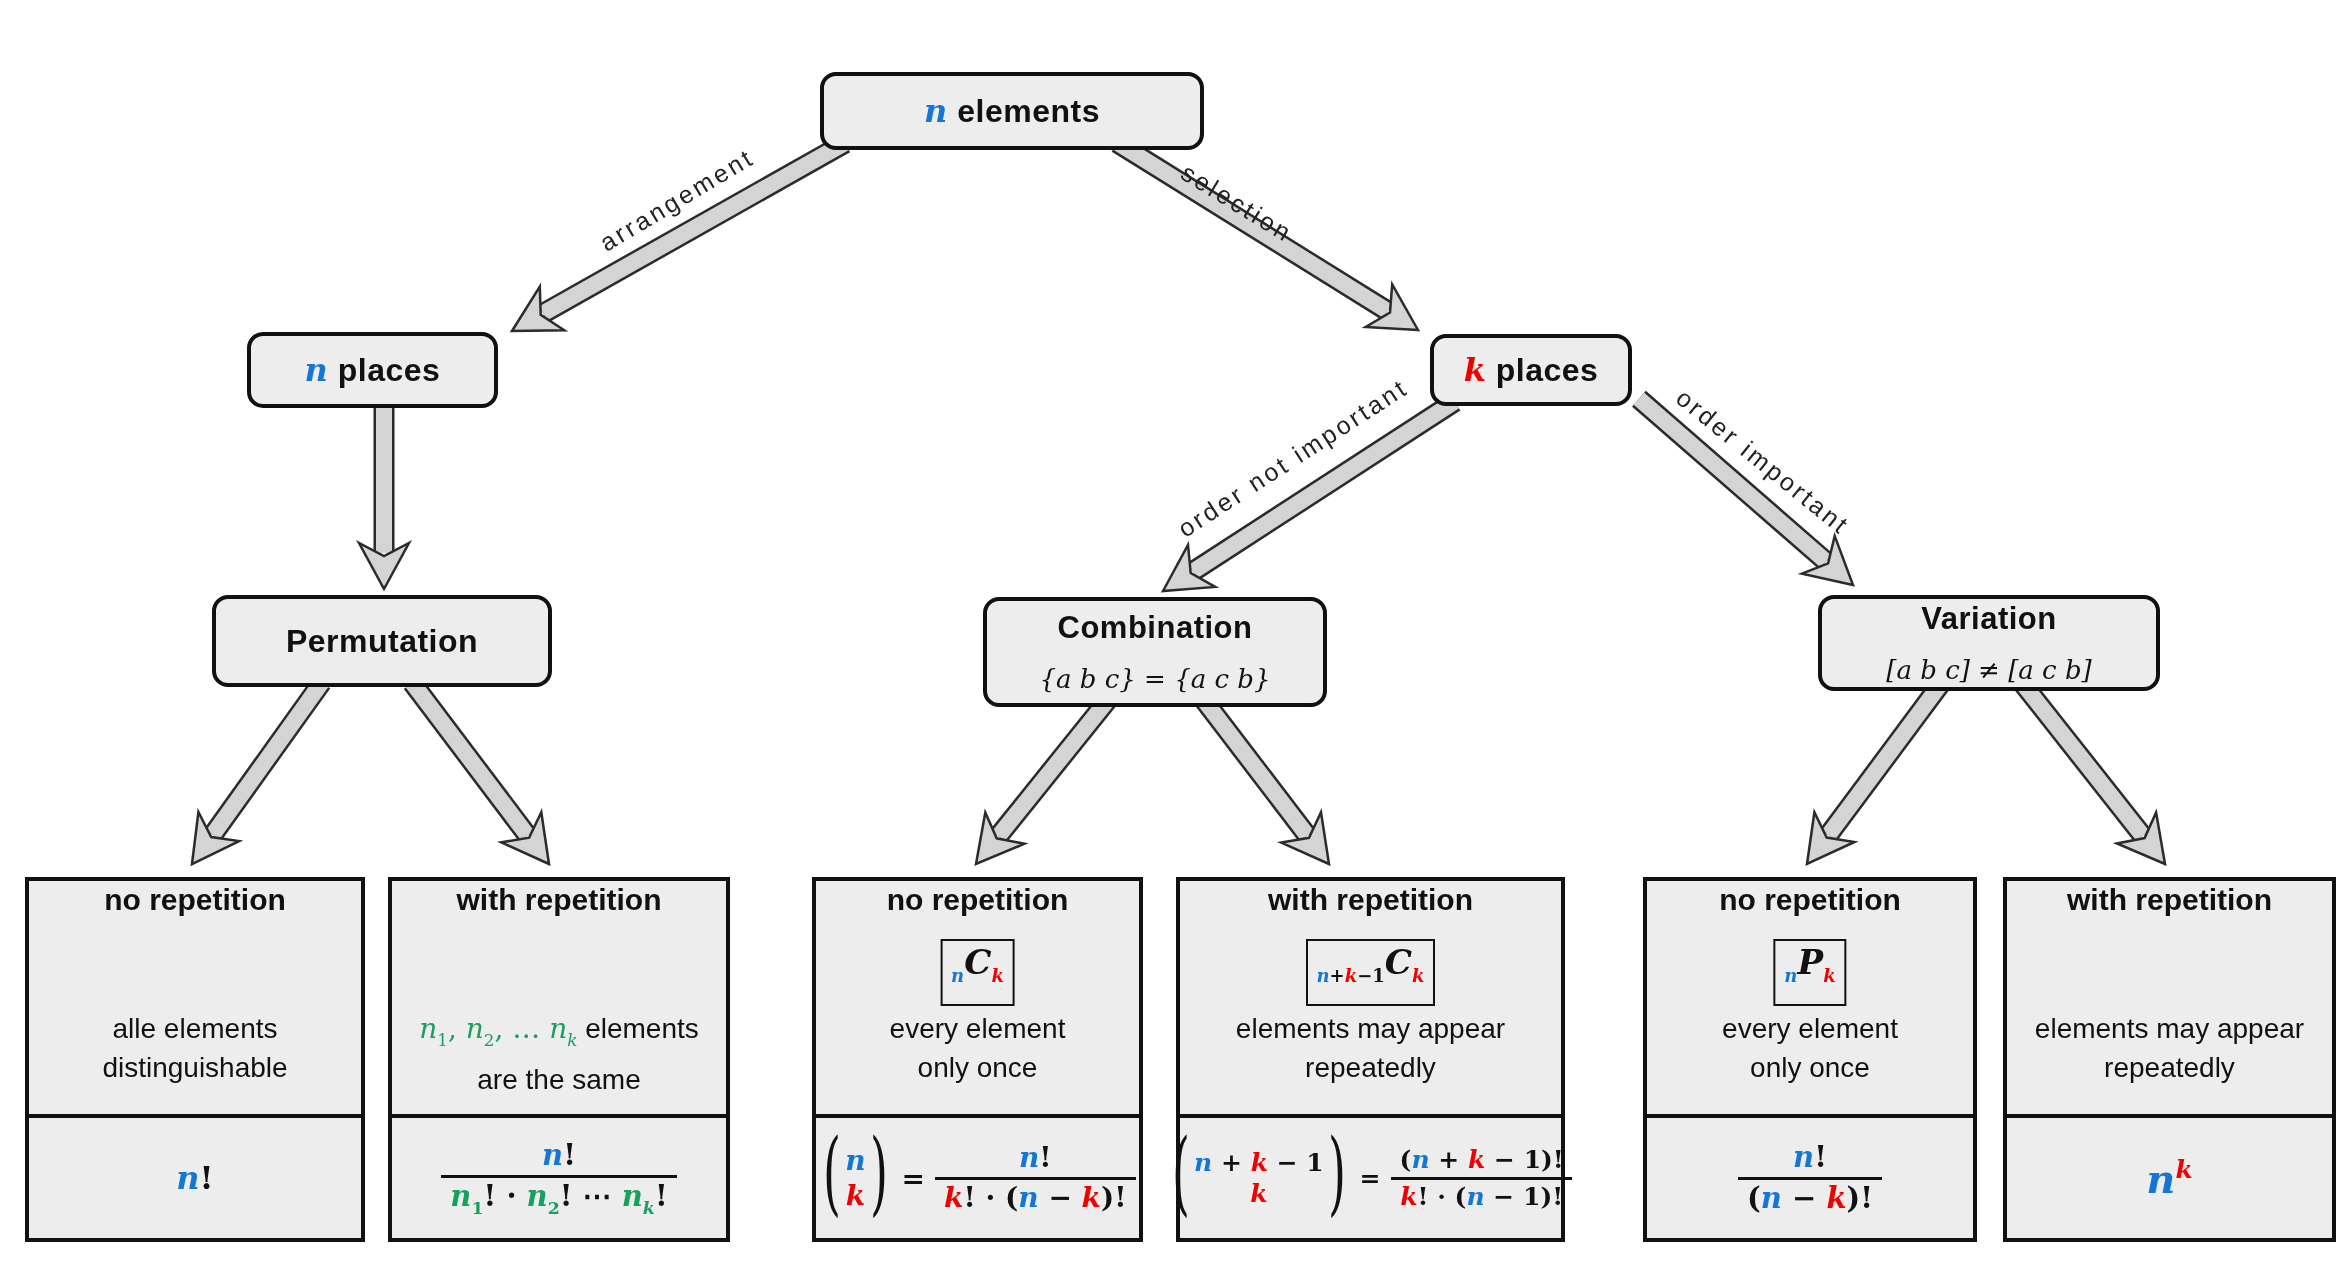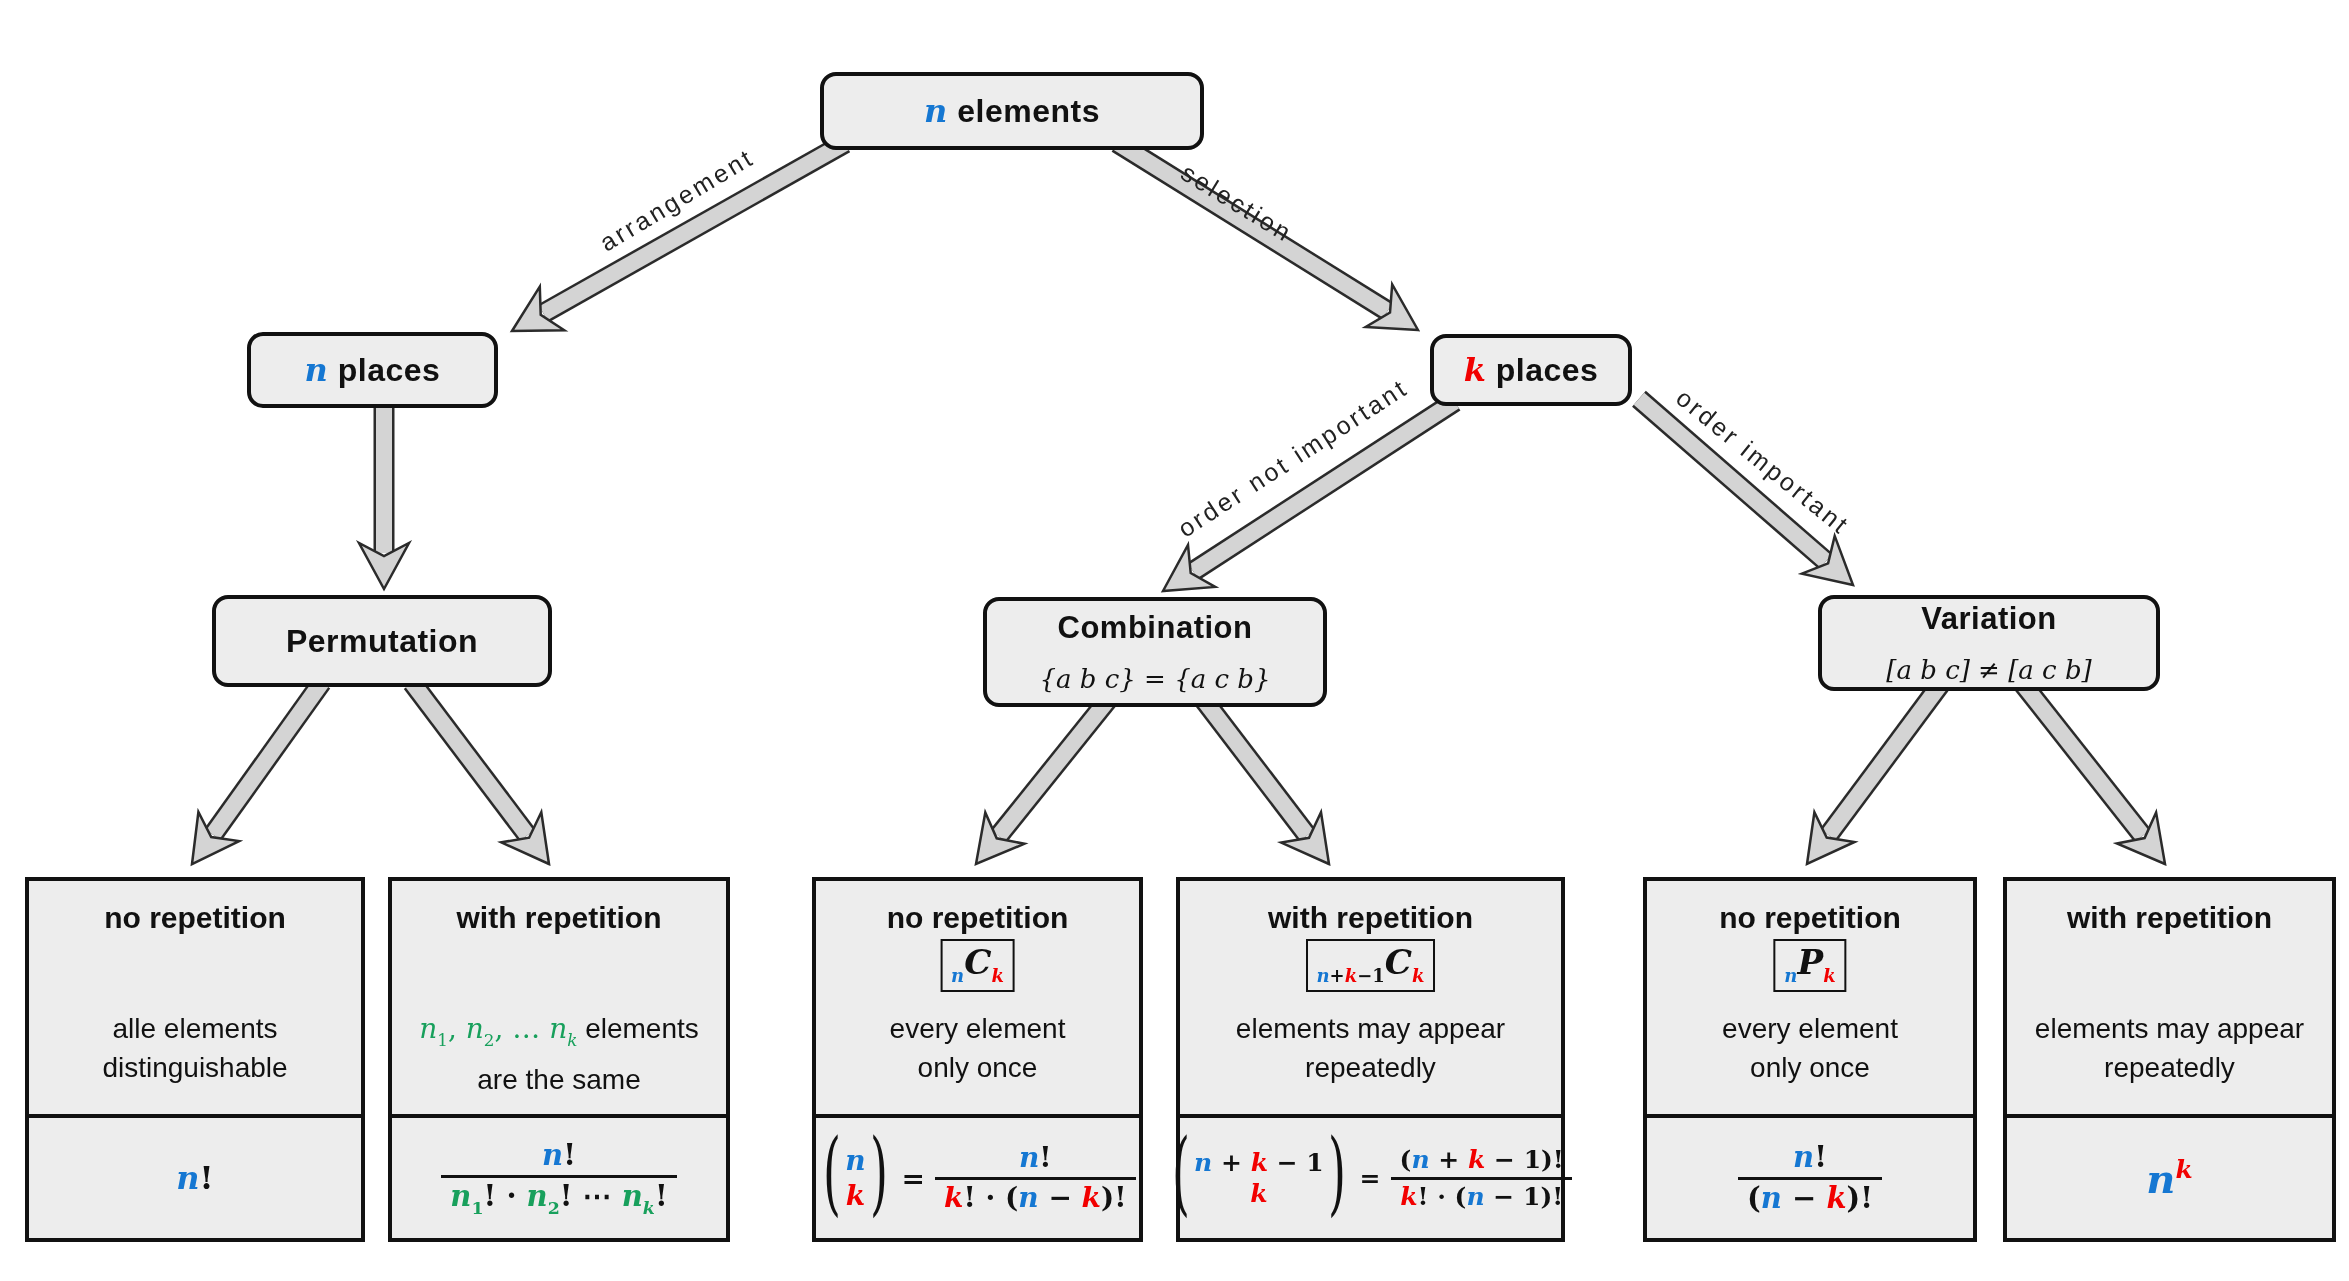--- a/index.html
+++ b/index.html
@@ -17,23 +17,23 @@
             margin-top:18px;white-space:nowrap;}
 
   
   .edge-label{position:absolute;font-size:25px;letter-spacing:3px;color:#222;
               white-space:nowrap;transform-origin:center;}
 
   
   .leaf{position:absolute;top:877px;height:365px;background:var(--box_fill);
         border:4px solid #111;box-sizing:border-box;}
   .leaf-top{position:relative;height:237px;border-bottom:4px solid #111;box-sizing:border-box;}
-  .leaf-title{text-align:center;padding-top:20px;font-size:30px;font-weight:bold;}
+  .leaf-title{text-align:center;padding-top:2px;font-size:30px;font-weight:bold;}
   .badge{position:absolute;top:58px;left:50%;transform:translateX(-50%);
-         border:2.5px solid #111;padding:0 9px 2px;font-size:30px;line-height:1.25;
+         border:2.5px solid #111;padding:0 9px 16px;font-size:30px;line-height:1.25;
          background:var(--box_fill);white-space:nowrap;}
   .desc{position:absolute;top:128px;left:0;right:0;text-align:center;
         font-size:28px;line-height:39px;}
   .leaf-bottom{position:absolute;left:0;right:0;top:237px;bottom:0;
                display:flex;align-items:center;justify-content:center;}
 
   
   .v {font-family:"DejaVu Serif",serif;font-style:italic;font-weight:bold;}
   .vl{font-family:"DejaVu Serif",serif;font-style:italic;font-weight:normal;}
   .m {font-family:"DejaVu Serif",serif;font-weight:bold;font-style:normal;}

